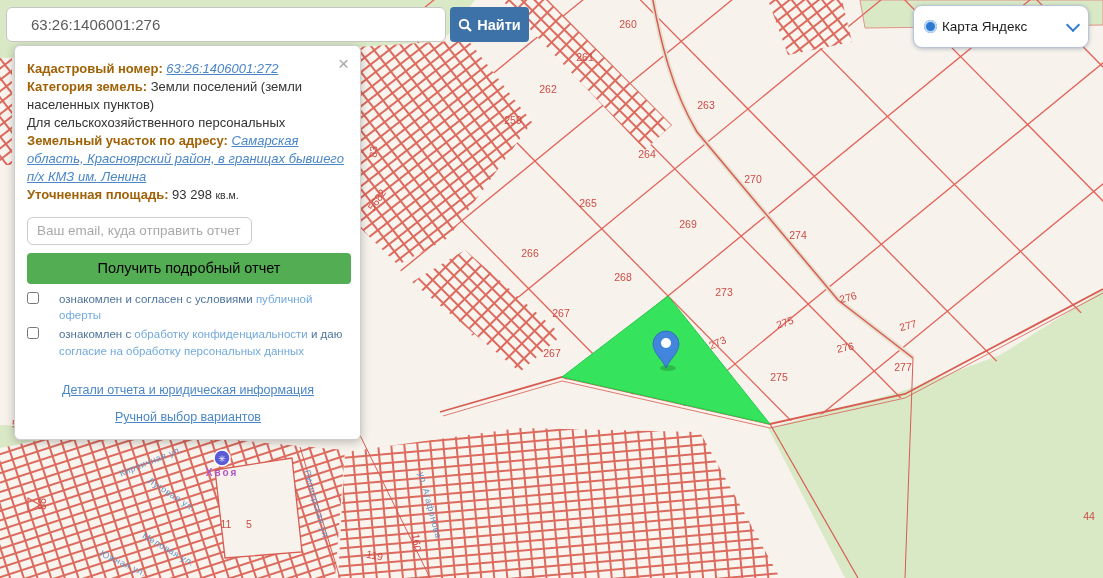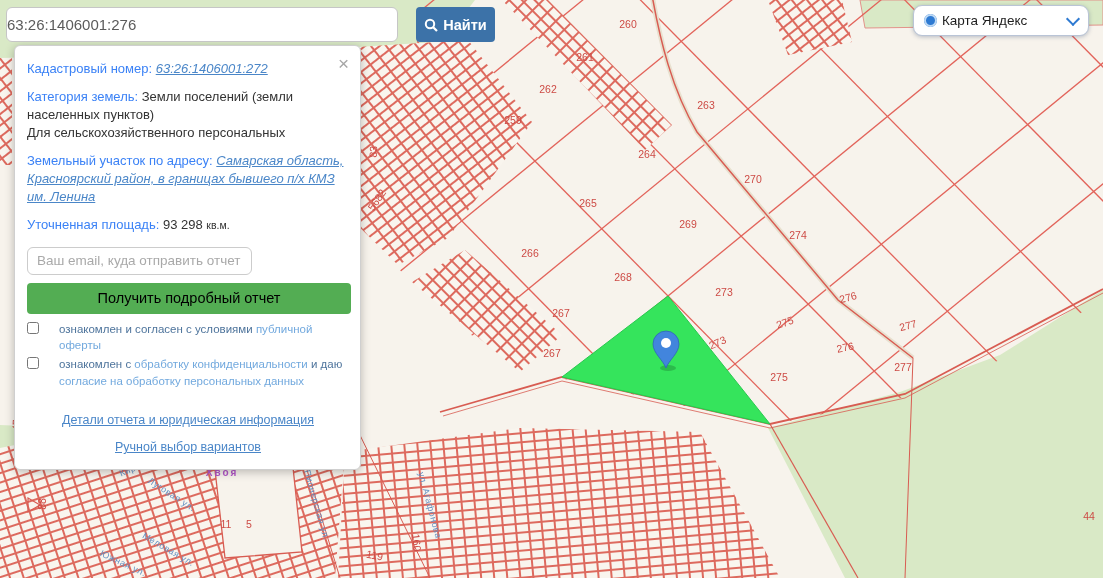--- a/index.html
+++ b/index.html
@@ -9,49 +9,49 @@
   }
   
   #map-svg{position:absolute;left:0;top:0;width:1103px;height:578px;}
   .plabel{fill:#cd4b45;font-family:"Liberation Sans",sans-serif;font-size:10.5px;text-anchor:middle;}
   .slabel{fill:#5e8ec2;font-family:"Liberation Sans",sans-serif;font-size:9px;letter-spacing:.6px;text-anchor:middle;opacity:.95;}
   .poilabel{fill:#b257c8;font-family:"Liberation Sans",sans-serif;font-size:10px;font-weight:bold;letter-spacing:2px;text-anchor:middle;}
   
   .search-wrap{position:absolute;left:6px;top:7px;display:flex;z-index:30;}
   .search-input{
     width:390px;height:33px;border:1px solid #c6c6c6;border-radius:6px;background:#fff;
-    font-family:"Liberation Sans",sans-serif;font-size:15px;color:#5b5b5b;padding:0 0;outline:none;
+    font-family:"Liberation Sans",sans-serif;font-size:15px;color:#5b5b5b;padding:0 24px;outline:none;
   }
   .search-btn{
-    margin-left:18px;width:79px;height:35px;border:none;border-radius:4px;background:#3c72a8;color:#fff;
+    margin-left:4px;width:79px;height:35px;border:none;border-radius:4px;background:#3c72a8;color:#fff;
     font-family:"Liberation Sans",sans-serif;font-size:14.5px;font-weight:bold;cursor:pointer;
     display:flex;align-items:center;justify-content:center;gap:5px;
   }
   
   .layer-box{
-    position:absolute;right:14px;top:5px;width:176px;height:31px;background:#fff;z-index:30;
+    position:absolute;right:14px;top:5px;width:176px;height:43px;background:#fff;z-index:30;
     border:1px solid #b9c4d6;border-radius:9px;box-shadow:0 1px 4px rgba(60,80,120,.35);
     display:flex;align-items:center;padding:0 10px;box-sizing:border-box;cursor:pointer;
   }
   .radio-dot{
     width:13px;height:13px;border-radius:50%;background:#2e7ad2;flex:0 0 13px;
     box-shadow:inset 0 0 0 2px #bcd8f4;
   }
   .layer-label{font-size:13.5px;color:#1d1d1d;margin-left:5px;}
   .chevron{width:8px;height:8px;border-right:2.5px solid #2e7ad2;border-bottom:2.5px solid #2e7ad2;
     transform:rotate(45deg);margin-left:auto;margin-top:-4px;}
   
   .popup{
     position:absolute;left:14px;top:45px;width:347px;box-sizing:border-box;background:#fff;z-index:20;
     border:1px solid #cfcfcf;border-radius:6px;box-shadow:0 2px 10px rgba(0,0,0,.25);
     padding:14px 11px 12px 12px;font-size:13px;color:#333;line-height:1.38;
   }
   .popup .close-x{position:absolute;right:11px;top:8px;font-size:19px;color:#a7a7a7;cursor:pointer;line-height:1;}
-  .lbl{font-weight:normal;color:#3b82f6;}
-  .blk{margin-top:10px;}
+  .lbl{font-weight:bold;color:#a16207;}
+  .blk{margin-top:0;}
   a.plink{color:#4a86c8;text-decoration:underline;cursor:pointer;font-style:italic;}
   .units{font-size:10.5px;}
   .email-input{
     display:block;margin-top:13px;width:225px;height:28px;box-sizing:border-box;border:1px solid #ccc;border-radius:6px;
     padding:0 9px;font-family:"Liberation Sans",sans-serif;font-size:13.5px;color:#444;outline:none;
   }
   .email-input::placeholder{color:#a9a9a9;}
   .report-btn{
     margin-top:8px;width:324px;height:31px;border:none;border-radius:4px;background:#53ad53;color:#000000;
     font-family:"Liberation Sans",sans-serif;font-size:14.5px;cursor:pointer;

